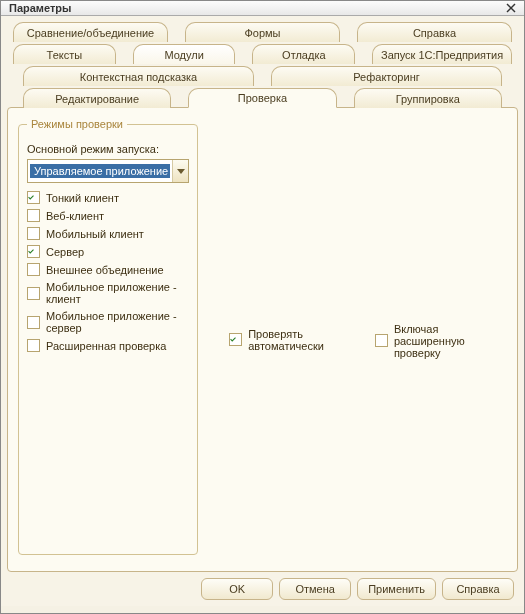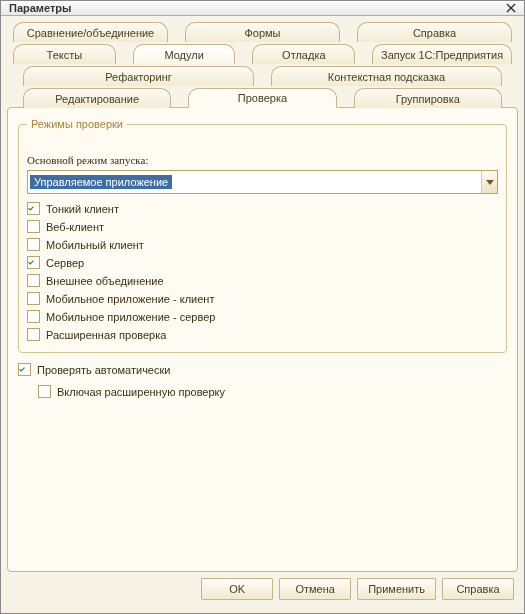--- a/index.html
+++ b/index.html
@@ -72,35 +72,36 @@
     z-index: 2;
   }
   .panel {
     flex: 1 1 auto;
     margin-top: -1px;
     border: 1px solid #c7b48a;
     border-radius: 4px;
     background: #fdfbf2;
     padding: 10px 10px 8px 10px;
     display: flex;
-    flex-direction: column;
+    flex-direction: row;
     overflow: hidden;
+    gap: 31px;
   }
   fieldset.group {
     border: 1px solid #d2c293;
     border-radius: 4px;
     margin: 0 0 8px 0;
     padding: 8px 8px 6px 8px;
   }
   fieldset.group > legend {
     color: #a9853c;
     padding: 0 4px;
     font-size: 11px;
   }
-  .label-line { color: #3d2f12; margin: 16px 0 4px 0; font-family: Liberation Serif, serif; }
+  .label-line { color: #3d2f12; margin: 5px 0 4px 0; }
   .combo {
     width: 100%;
     height: 24px;
     border: 1px solid #b7a46f;
     background: #fff;
     display: flex;
     align-items: center;
     padding: 0 0 0 2px;
     margin-bottom: 8px;
     position: relative;
@@ -153,21 +154,21 @@
     flex: 0 0 auto;
     display: flex;
     justify-content: flex-end;
     gap: 6px;
     padding: 6px 4px 2px 4px;
   }
   .btn {
     min-width: 72px;
     height: 22px;
     border: 1px solid #c7b48a;
-    border-radius: 1px;
+    border-radius: 6px;
     background: linear-gradient(to bottom, #fefdf7, #f1e9cf);
     color: #4a3d20;
     display: flex;
     align-items: center;
     justify-content: center;
     cursor: pointer;
     font-size: 11px;
     padding: 0 10px;
   }
 </style>
@@ -209,24 +210,24 @@
       <div class="tab">
           <span>Отладка</span>
         </div>
       <div class="tab" style="flex:1.4">
           <span>Запуск 1С:Предприятия</span>
         </div>
     </div>
 
     <div class="tabrow level3">
       <div class="tab">
+          <span>Контекстная подсказка</span>
+        </div>
+      <div class="tab">
           <span>Рефакторинг</span>
-        </div>
-      <div class="tab">
-          <span>Контекстная подсказка</span>
         </div>
     </div>
 
     <div class="tabrow level3">
       <div class="tab">
           <span>Редактирование</span>
         </div>
       <div class="tab tab-active">
           <span>Проверка</span>
         </div>

